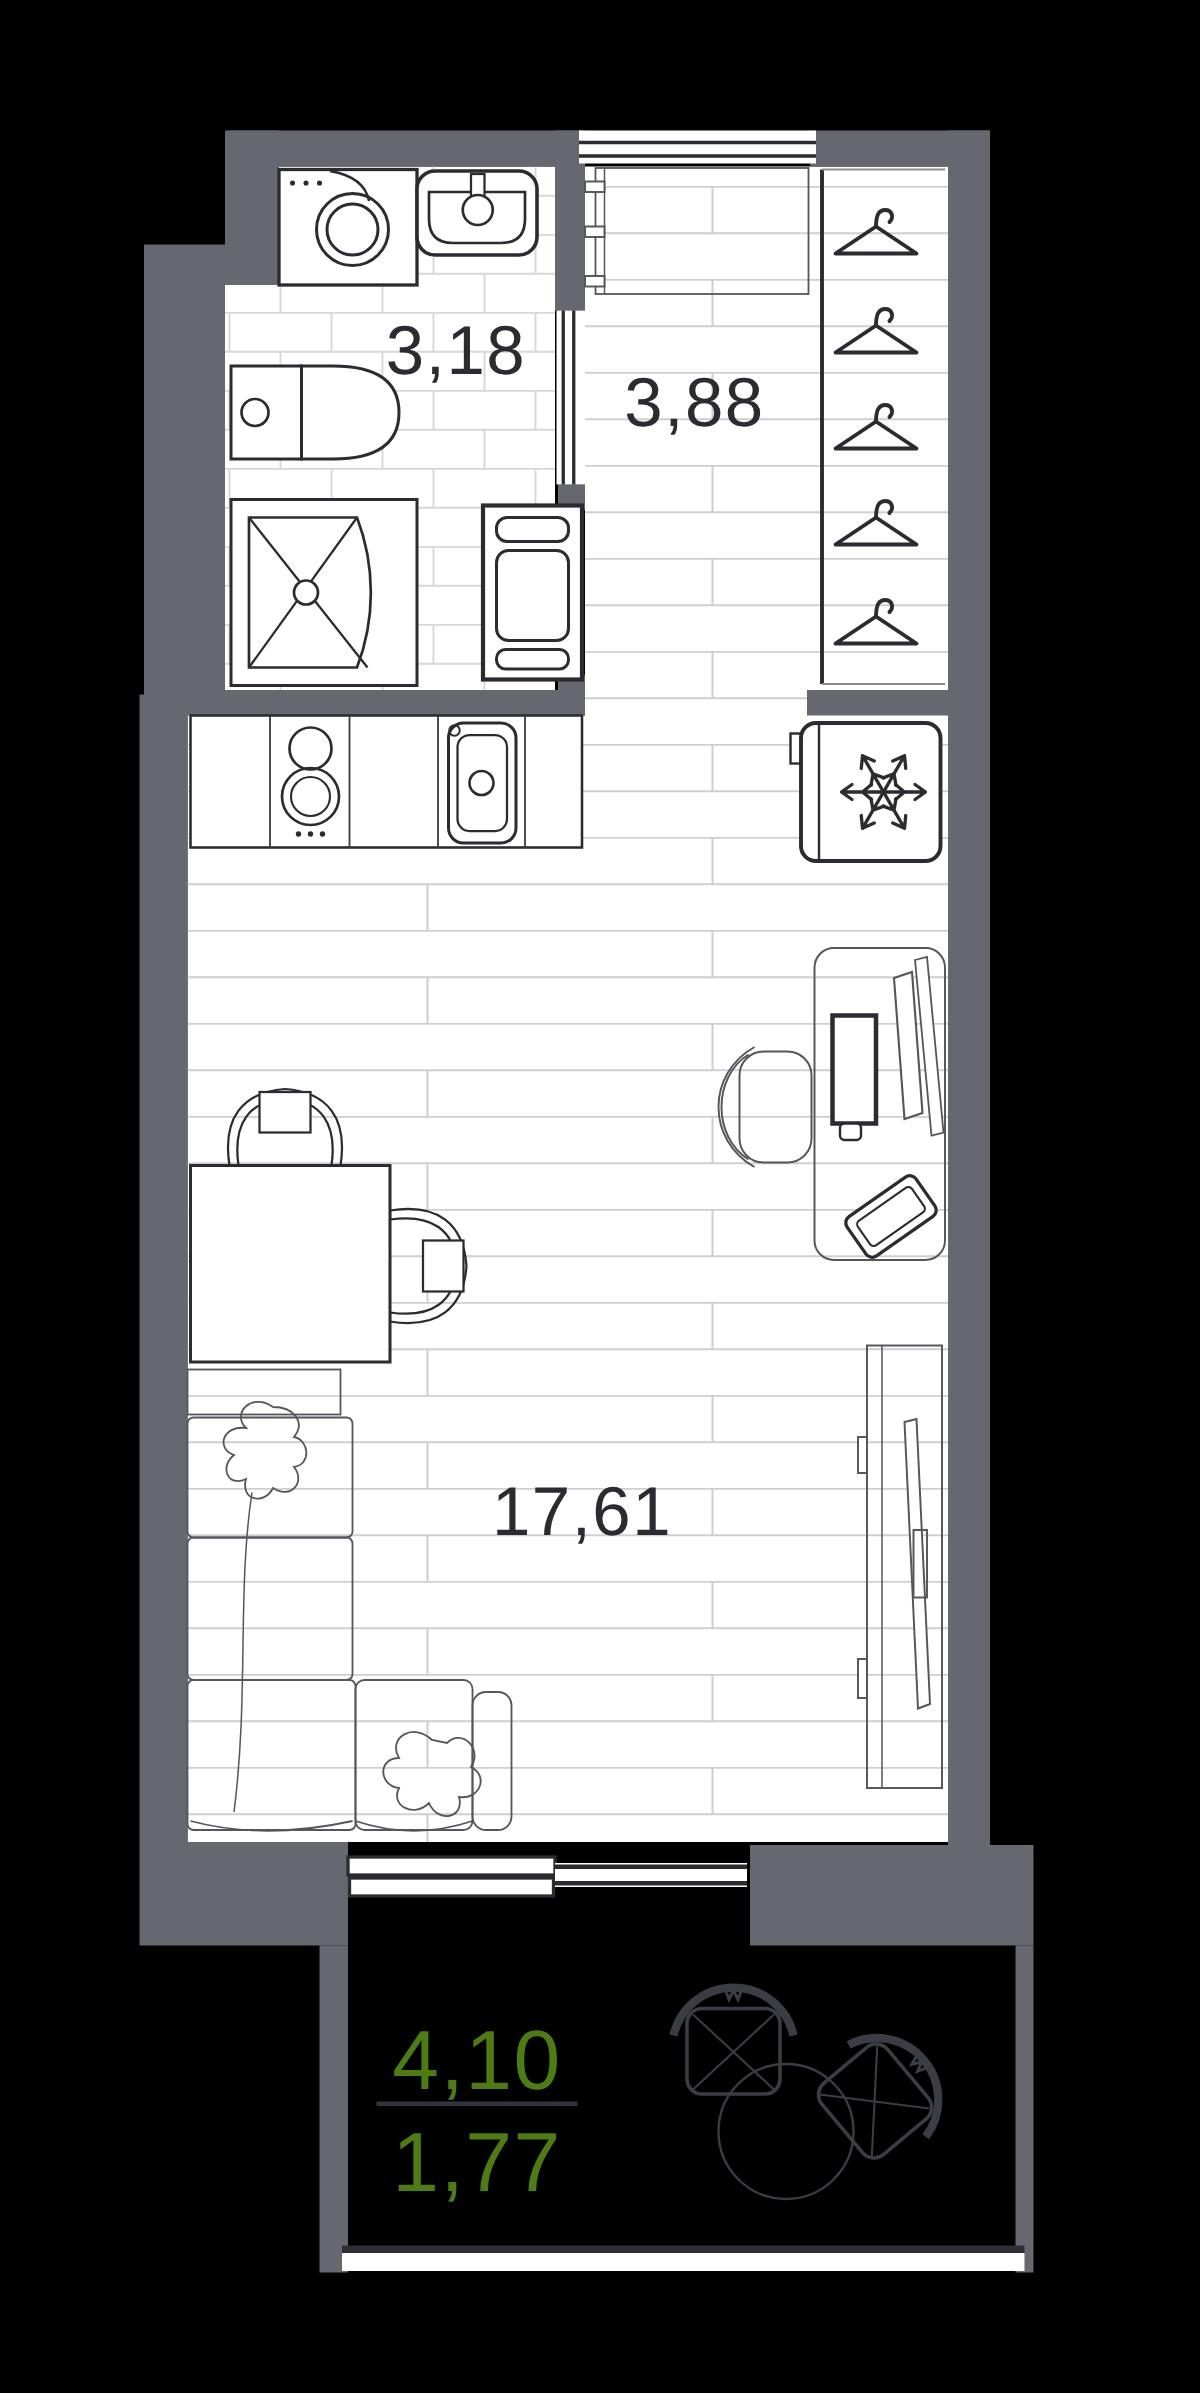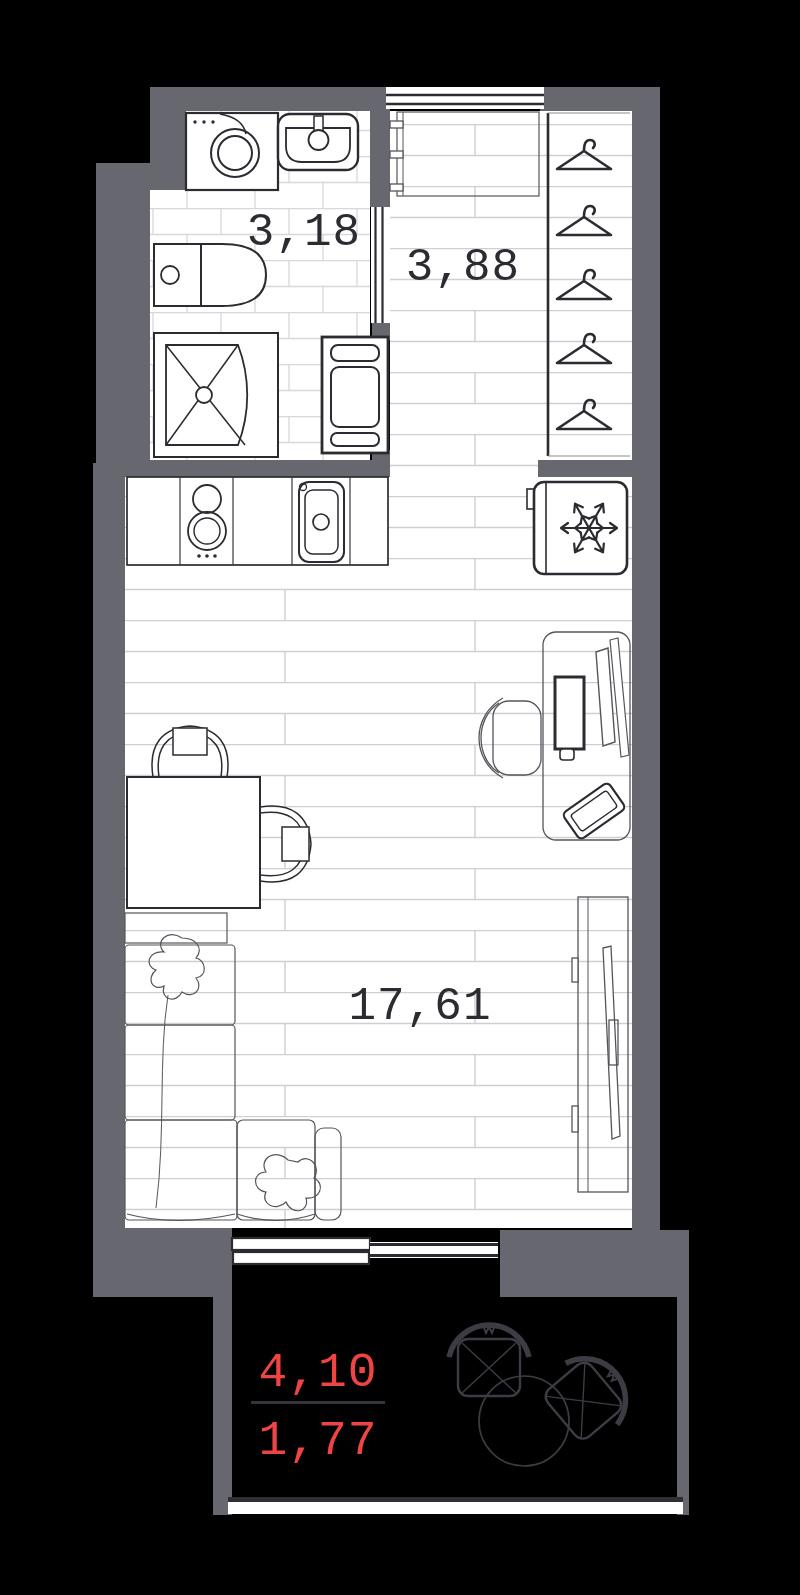--- a/index.html
+++ b/index.html
@@ -1,21 +1,21 @@
 <!DOCTYPE html>
 <html><head>
 <meta charset="utf-8">
 <style>
   html,body{margin:0;padding:0;background:#000;}
   .plan-root{position:relative;width:689px;height:1595px;background:#000;overflow:hidden;
-             font-family:Liberation Mono, monospace;}
+             font-family:Liberation Sans, sans-serif;}
   .plan-root svg{position:absolute;left:0;top:0;}
   .area-label{position:absolute;transform:translate(-50%,-50%);color:#2b2b31;
               font-size:46px;letter-spacing:1px;white-space:nowrap;}
-  .balcony-label{color:#ef4444;font-size:48px;}
+  .balcony-label{color:#4d7c0f;font-size:56px;}
   .fraction-line{position:absolute;background:#34343b;height:3px;width:134px;}
 </style>
 </head>
 <body>
 
 <div class="plan-root">
 
 <svg width="800" height="1595" viewBox="0 0 800 1595">
   <defs>
     <pattern id="planks" patternUnits="userSpaceOnUse" width="380" height="62">
@@ -232,17 +232,17 @@
   <use href="#bchair" transform="translate(583,1401) rotate(50)"></use>
 
   <g>
     <rect x="228" y="1497" width="455" height="5" fill="#2e2e34"></rect>
     <rect x="228" y="1502" width="455" height="12" fill="#ffffff"></rect>
   </g>
 </svg>
 
   <div class="area-label" style="left:304px;top:233px;">3,18</div>
   <div class="area-label" style="left:463px;top:268px;">3,88</div>
-  <div class="area-label" style="left:388px;top:1007px;margin-left:32px;">17,61</div>
+  <div class="area-label" style="left:388px;top:1007px;">17,61</div>
   <div class="area-label balcony-label" style="left:318px;top:1373px;">4,10</div>
   <div class="fraction-line" style="left:251px;top:1401px;"></div>
   <div class="area-label balcony-label" style="left:318px;top:1441px;">1,77</div>
 </div>
 
 </body></html>

